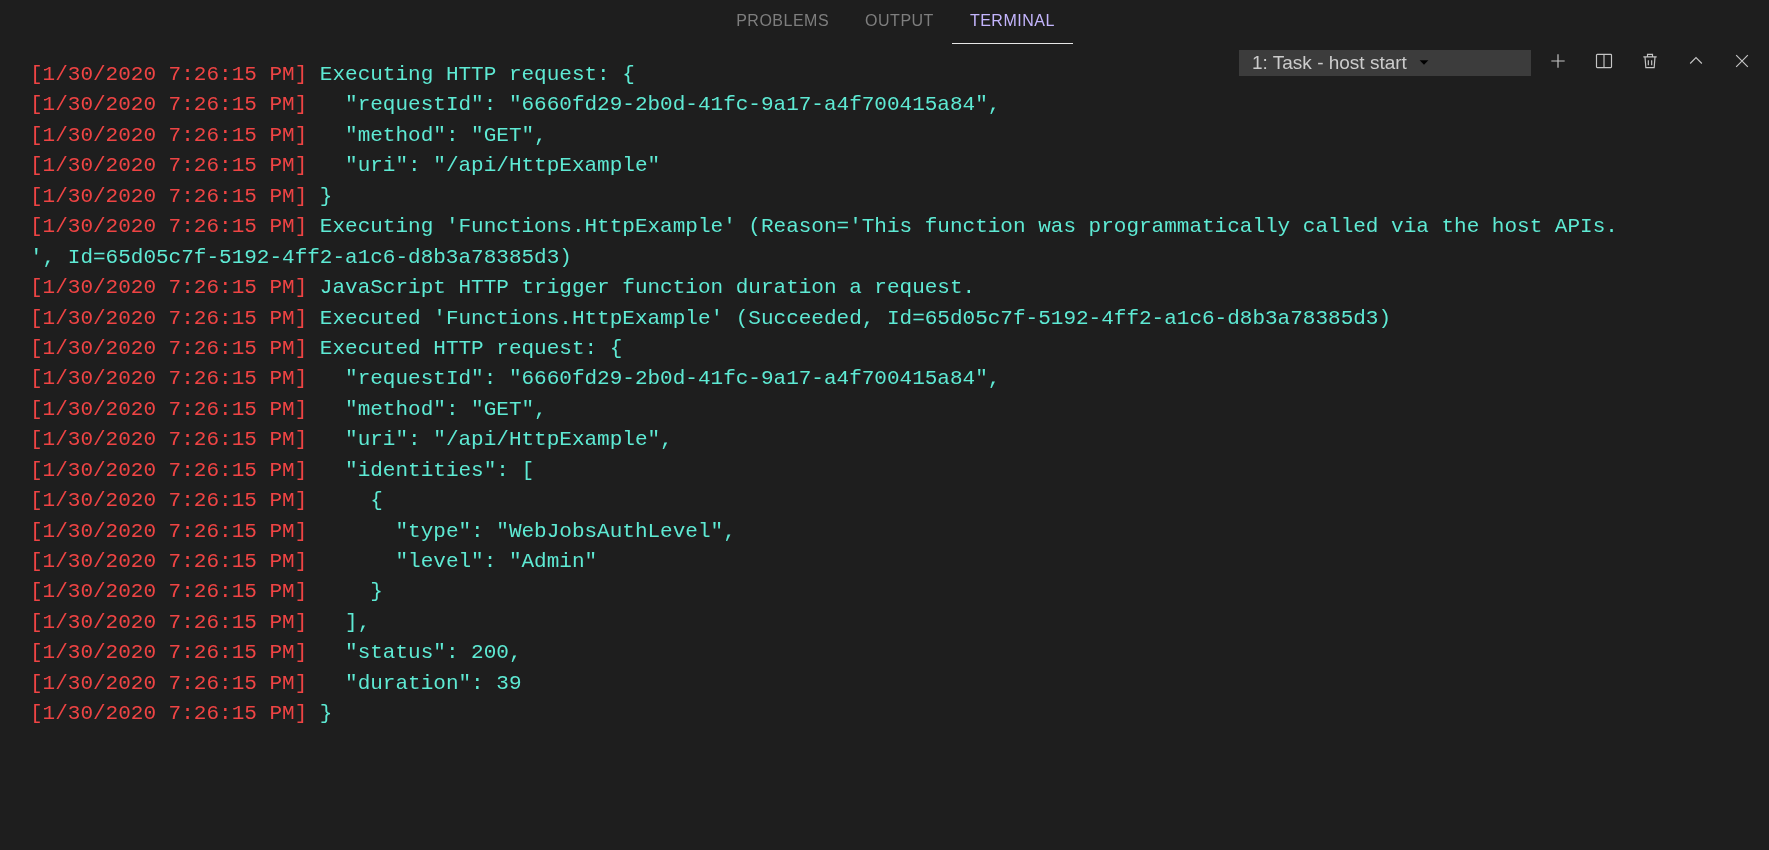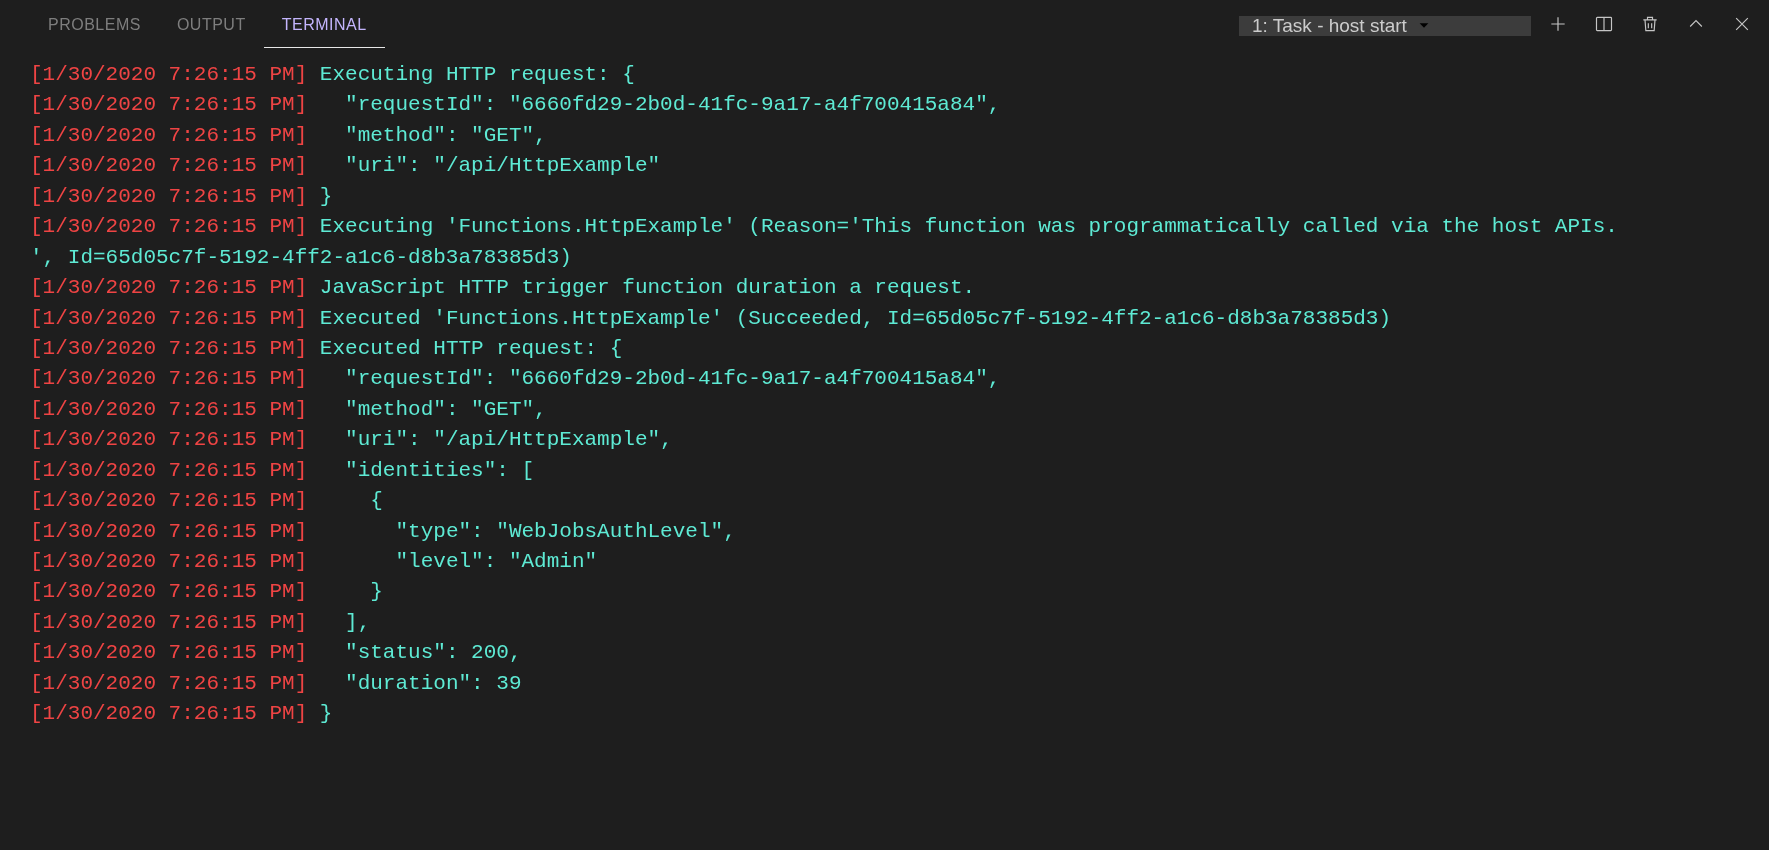--- a/index.html
+++ b/index.html
@@ -14,20 +14,21 @@
       width: 1769px;
       height: 850px;
       overflow: hidden;
     }
     .panel-header {
       display: flex;
       align-items: center;
       height: 52px;
       padding: 0 8px 0 30px;
       position: relative;
+      flex-direction: column;
     }
     .tabs {
       display: flex;
       gap: 0;
     }
     .tab {
       padding: 12px 18px;
       font-size: 16px;
       color: #7e7e7e;
       letter-spacing: 0.5px;
@@ -46,21 +47,21 @@
       gap: 8px;
     }
     .dropdown {
       display: flex;
       align-items: center;
       justify-content: flex-start;
       background: #3c3c3c;
       border: 1px solid #3c3c3c;
       color: #cccccc;
       min-width: 292px;
-      height: 20px;
+      height: 26px;
       padding: 0 12px;
       font-size: 19px;
       cursor: pointer;
     }
     .dropdown .chev {
       margin-left: 10px;
     }
     .icon-btn {
       width: 38px;
       height: 38px;

